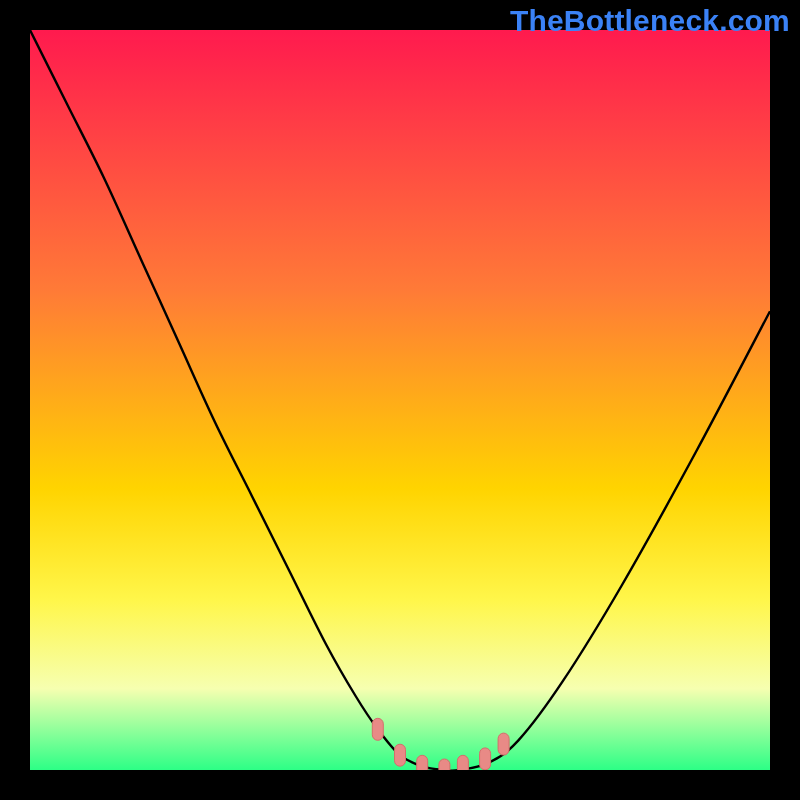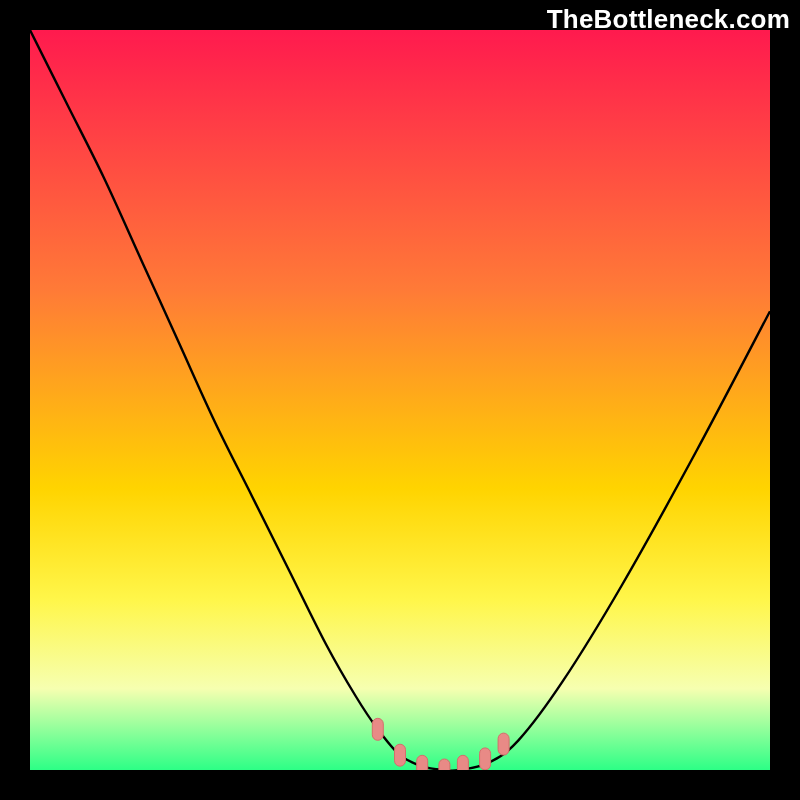--- a/index.html
+++ b/index.html
@@ -14,22 +14,22 @@
   .frame {
     position: absolute;
     left: 0; top: 0;
     width: 800px; height: 800px;
     box-sizing: border-box;
   }
   .watermark {
     position: absolute;
     top: 4px;
     right: 10px;
-    color: #ffffff;
-    font-size: 26px;
+    color: #3b82f6;
+    font-size: 30px;
     font-weight: 600;
     letter-spacing: 0.2px;
     user-select: none;
   }
   svg {
     display: block;
   }
 </style>
 </head>
 <body>

